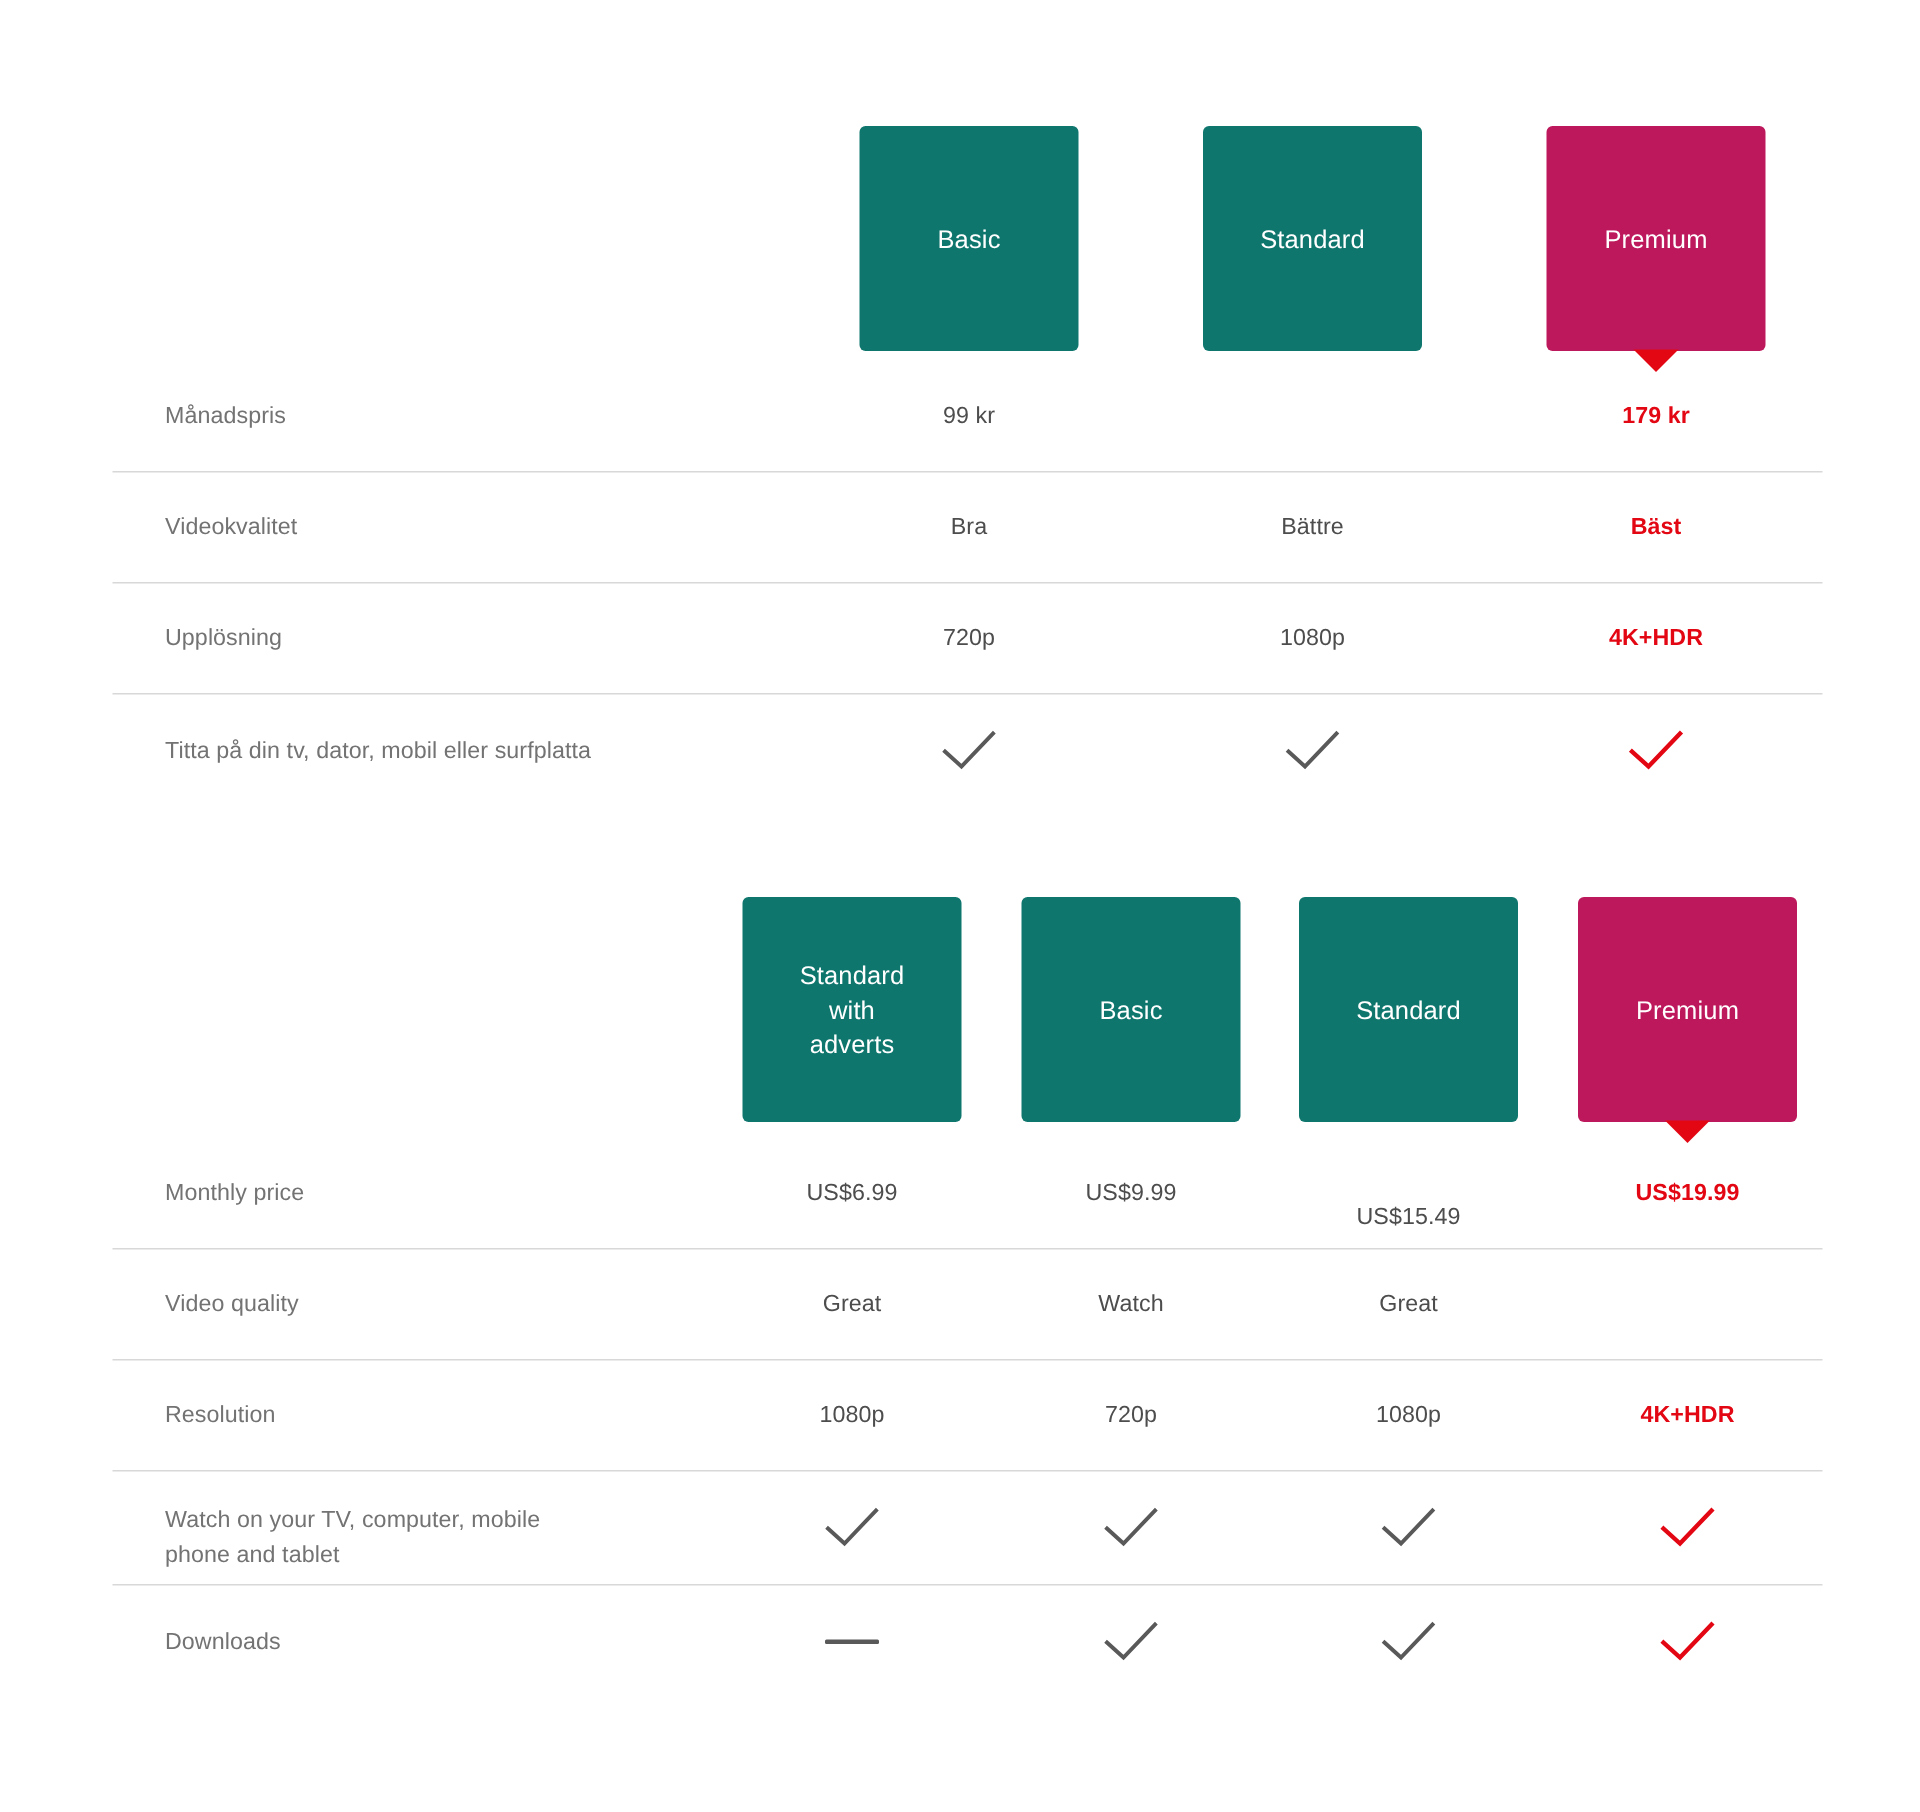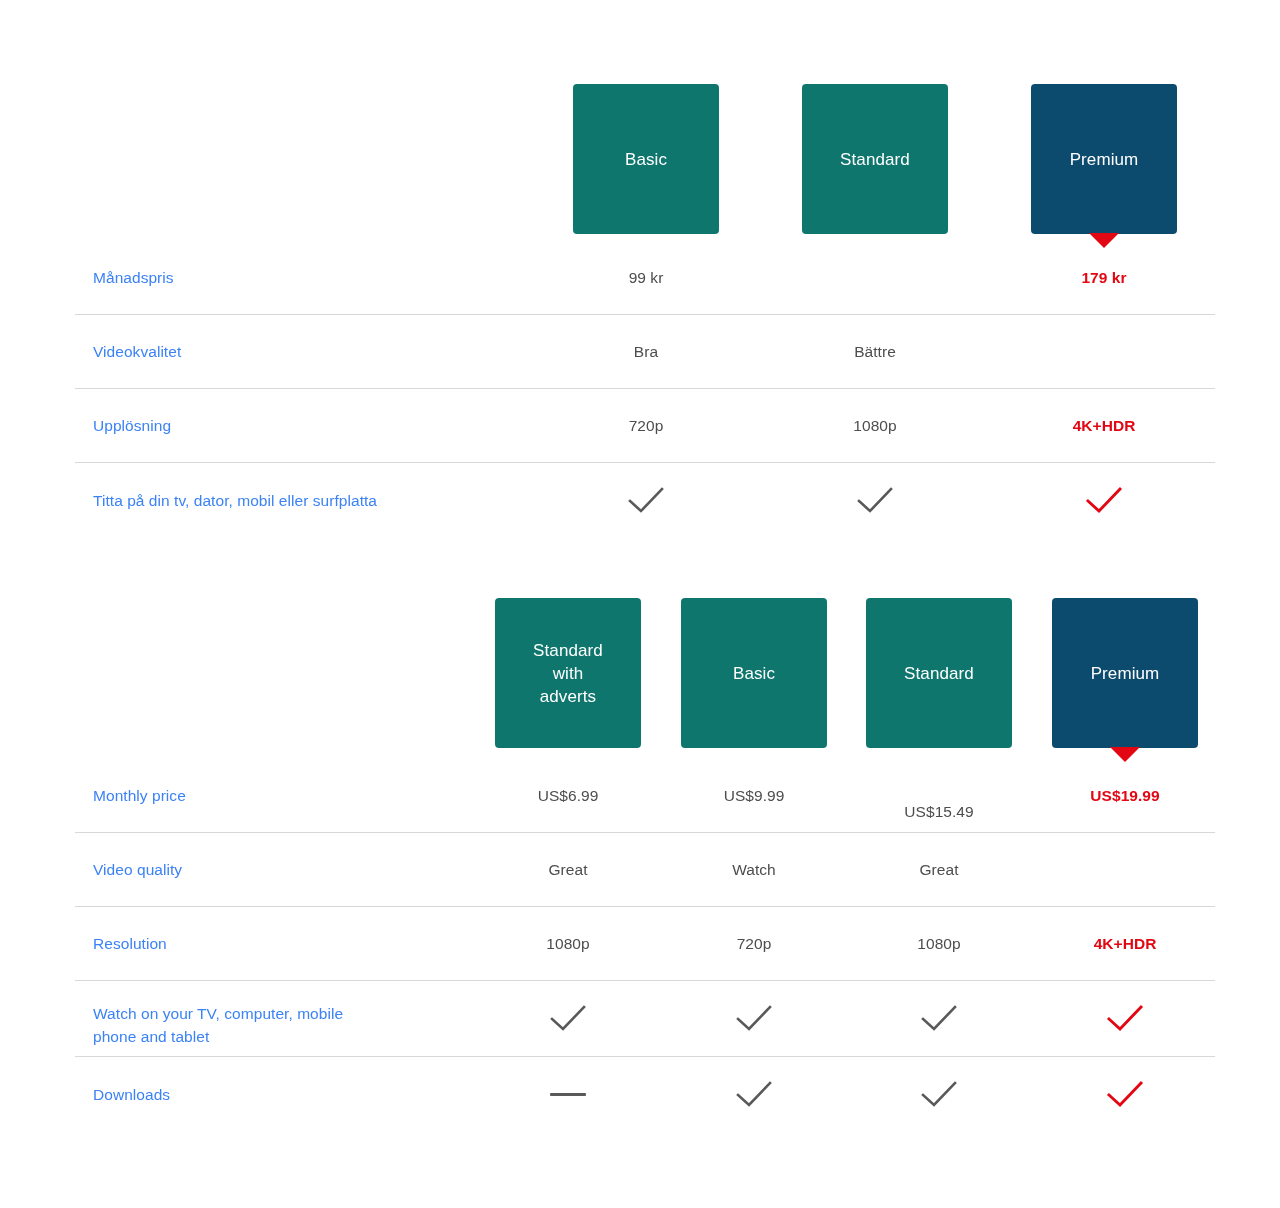--- a/index.html
+++ b/index.html
@@ -35,21 +35,21 @@
     align-items: center;
     justify-content: center;
     text-align: center;
     color: #ffffff;
     font-size: 17px;
     line-height: 23px;
     font-weight: 400;
     letter-spacing: 0.1px;
   }
   .plan-block.light { background: #0f766e; }
-  .plan-block.highlight { background: #0c4a6e; }
+  .plan-block.highlight { background: #be185d; }
   .plan-block .arrow {
     position: absolute;
     left: 50%;
     bottom: -14px;
     transform: translateX(-50%);
     width: 0;
     height: 0;
     border-left: 15px solid transparent;
     border-right: 15px solid transparent;
     border-top: 15px solid #e30713;
@@ -70,24 +70,24 @@
     content: "";
     position: absolute;
     top: 0;
     left: 75px;
     width: 1140px;
     height: 1px;
     background: #d8d8d8;
   }
   .row-label {
     position: absolute;
-    left: 93px;
+    left: 110px;
     font-size: 15.5px;
     line-height: 23px;
-    color: #3b82f6;
+    color: #737373;
     letter-spacing: 0.05px;
     white-space: pre-line;
   }
   .cell {
     position: absolute;
     box-sizing: border-box;
     text-align: center;
     font-size: 15.5px;
     line-height: 23px;
     color: #4d4d4d;
@@ -134,20 +134,21 @@
     <div class="feature-row" style="position:absolute; top:240px; left:0; width:1280px; height:74px;">
       <span class="row-label">Månadspris</span>
       <span class="cell" style="left:573px; top:0; width:146px; height:74px;">99 kr</span>
       <span class="cell accent" style="left:1031px; top:0; width:146px; height:74px;">179 kr</span>
     </div>
 
     <div class="feature-row with-top-rule" style="position:absolute; top:314px; left:0; width:1280px; height:74px;">
       <span class="row-label">Videokvalitet</span>
       <span class="cell" style="left:573px; top:0; width:146px; height:74px;text-align:center;">Bra</span>
       <span class="cell" style="left:802px; top:0; width:146px; height:74px;">Bättre</span>
+      <span class="cell accent" style="left:1031px; top:0; width:146px; height:74px;">Bäst</span>
     </div>
 
     <div class="feature-row with-top-rule" style="position:absolute; top:388px; left:0; width:1280px; height:74px;">
       <span class="row-label">Upplösning</span>
       <span class="cell" style="left:573px; top:0; width:146px; height:74px;">720p</span>
       <span class="cell" style="left:802px; top:0; width:146px; height:74px;">1080p</span>
       <span class="cell accent" style="left:1031px; top:0; width:146px; height:74px;">4K+HDR</span>
     </div>
 
     <div class="feature-row with-top-rule" style="position:absolute; top:462px; left:0; width:1280px; height:76px;">

